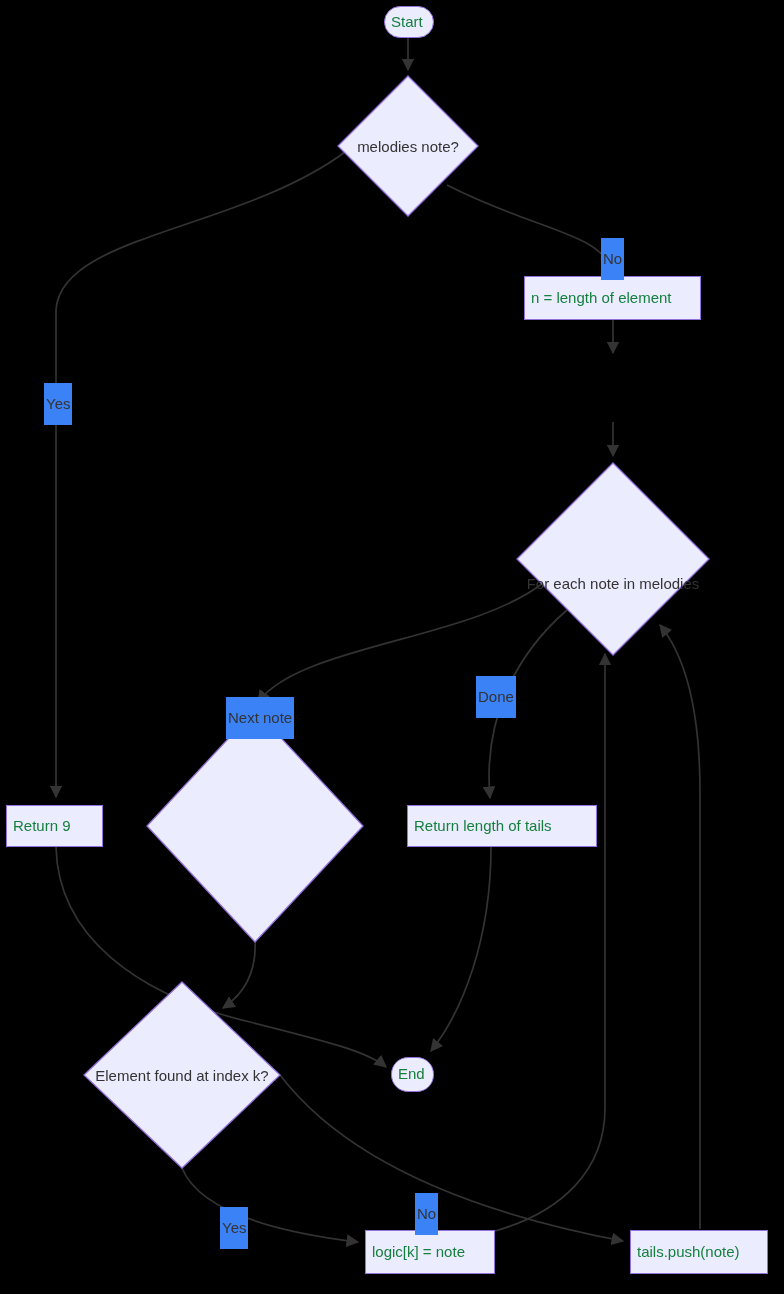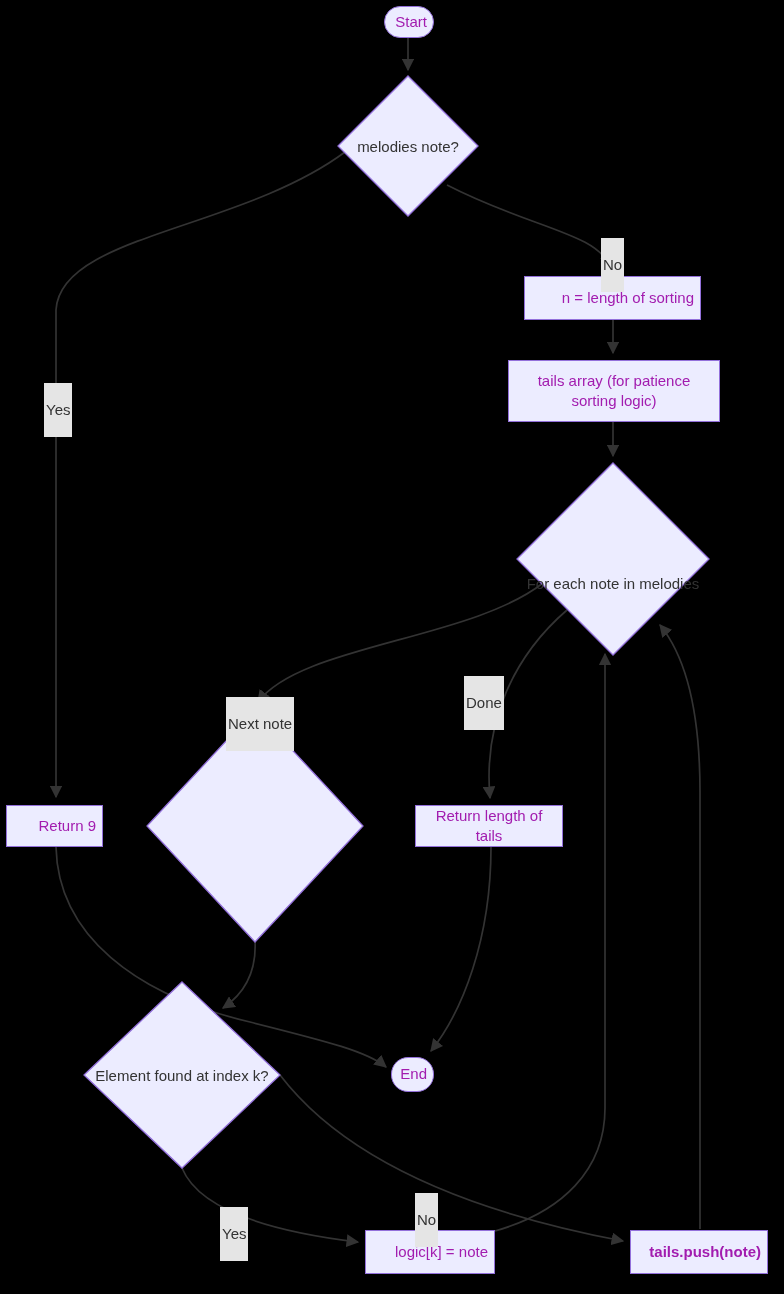--- a/index.html
+++ b/index.html
@@ -2,34 +2,34 @@
 <html><head>
 <meta charset="utf-8">
 <style>
   html,body{margin:0;padding:0;background:#000;}
   #canvas{
     position:relative;width:784px;height:1294px;background:#000000;
     font-family:"Liberation Sans","DejaVu Sans",sans-serif;overflow:hidden;
   }
   #edges{position:absolute;left:0;top:0;width:784px;height:1294px;}
   .node{
-    position:absolute;display:flex;align-items:center;justify-content:flex-end;
-    background:#ECECFF;border:1.3px solid #9370DB;color:#a21caf;
+    position:absolute;display:flex;align-items:center;justify-content:flex-start;
+    background:#ECECFF;border:1.3px solid #9370DB;color:#15803d;
     font-size:15px;text-align:center;line-height:1.35;box-sizing:border-box;
     padding:2px 6px;
   }
   .stadium{border-radius:17px;border-width:1.8px;}
   .dlabel{
     position:absolute;display:flex;align-items:center;justify-content:center;
     color:#333;font-size:15px;text-align:center;line-height:1.4;
     background:transparent;border:none;pointer-events:none;
   }
   .elabel{
-    position:absolute;background:#e5e5e5;color:#333;font-size:15px;
-    padding:18px 2px;line-height:1.2;white-space:nowrap;
+    position:absolute;background:#3b82f6;color:#333;font-size:15px;
+    padding:12px 2px;line-height:1.2;white-space:nowrap;
   }
 </style>
 </head>
 <body>
 
 <div id="canvas">
 
   <svg id="edges" viewBox="0 0 784 1294">
     <defs>
       <marker id="arrow" viewBox="0 0 10 10" refX="9" refY="5" markerWidth="7.5" markerHeight="7.5" orient="auto-start-reverse">
@@ -58,54 +58,51 @@
       <polygon points="255,710 363,826 255,942 147,826"></polygon>
       <polygon points="182,982 280,1075 182,1168 84,1075"></polygon>
     </g>
   </svg>
 
   <div class="node stadium" style="left:384px;top:6px;width:50px;height:32px;">
       <span>Start</span>
     </div>
 
   <div class="node" style="left:524px;top:276px;width:177px;height:44px;">
-      <span>n = length of sorting</span>
+      <span>n = length of element</span>
     </div>
 
-  <div class="node" style="left:508px;top:360px;width:212px;height:62px;">
-      <span>tails array (for patience sorting logic)</span>
-    </div>
 
-  <div class="node" style="left:407px;top:805px;width:148px;height:42px;margin-left:8px;">
+  <div class="node" style="left:407px;top:805px;width:190px;height:42px;">
       <span>Return length of tails</span>
     </div>
 
   <div class="node" style="left:6px;top:805px;width:97px;height:42px;">
       <span>Return 9</span>
     </div>
 
   <div class="node stadium" style="left:391px;top:1057px;width:43px;height:35px;">
       <span>End</span>
     </div>
 
   <div class="node" style="left:365px;top:1230px;width:130px;height:44px;">
       <span>logic[k] = note</span>
     </div>
 
-  <div class="node" style="left:630px;top:1230px;width:138px;height:44px;font-weight:bold;">
+  <div class="node" style="left:630px;top:1230px;width:138px;height:44px;">
       <span>tails.push(note)</span>
     </div>
 
   <div class="dlabel" style="left:338px;top:126px;width:140px;height:40px;">melodies note?</div>
 
   <div class="dlabel" style="left:517px;top:563px;width:192px;height:40px;">For each note in melodies</div>
 
 
   <div class="dlabel" style="left:84px;top:1055px;width:196px;height:40px;">Element found at index k?</div>
 
   <div class="elabel" style="left:601px;top:238px;">No</div>
   <div class="elabel" style="left:44px;top:383px;">Yes</div>
   <div class="elabel" style="left:226px;top:697px;">Next note</div>
-  <div class="elabel" style="left:464px;top:676px;">Done</div>
+  <div class="elabel" style="left:476px;top:676px;">Done</div>
   <div class="elabel" style="left:220px;top:1207px;">Yes</div>
   <div class="elabel" style="left:415px;top:1193px;">No</div>
 
 </div>
 
 </body></html>

